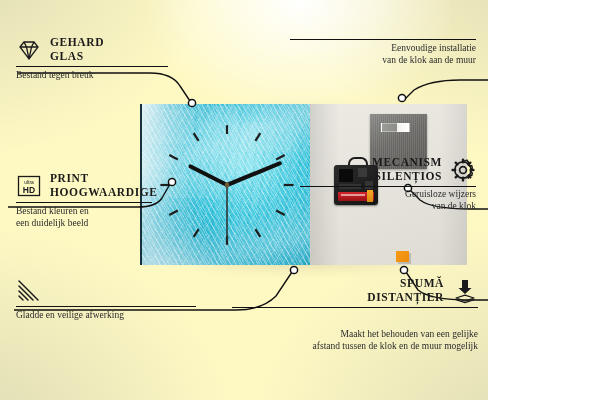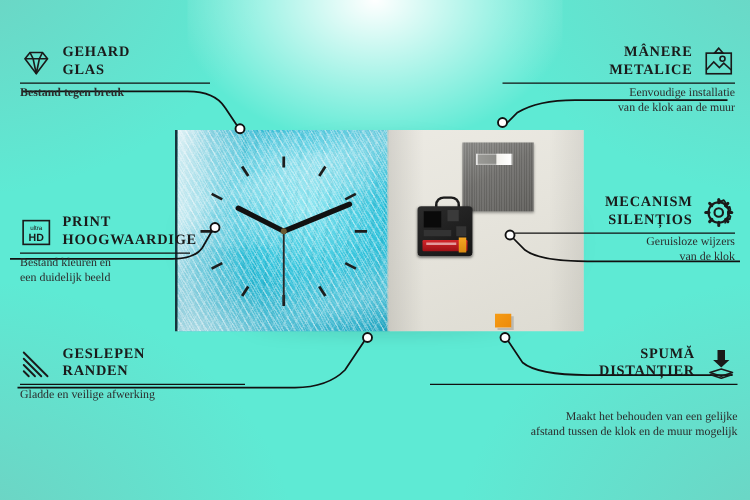--- a/index.html
+++ b/index.html
@@ -1,21 +1,21 @@
 <!DOCTYPE html>
 <html><head>
 <meta charset="utf-8">
 <style>
   html,body{margin:0;padding:0;}
   body{
     width:600px;height:400px;overflow:hidden;
     font-family:"Liberation Serif", serif;
     background:#ffffff;
   }
-  #stage{position:relative;width:600px;height:400px;overflow:hidden;background:#5eead4;}
+  #stage{position:relative;width:488px;height:400px;overflow:hidden;background:#fef9c3;}
 
   
   .vign{position:absolute;pointer-events:none;}
   .v-tl{left:-40px;top:-40px;width:260px;height:200px;
         background:radial-gradient(ellipse at 0% 0%, rgba(150,150,150,.30), rgba(255,255,255,0) 70%);}
   .v-tr{right:-40px;top:-40px;width:260px;height:200px;
         background:radial-gradient(ellipse at 100% 0%, rgba(150,150,150,.28), rgba(255,255,255,0) 70%);}
   .v-bl{left:-40px;bottom:-40px;width:280px;height:220px;
         background:radial-gradient(ellipse at 0% 100%, rgba(150,150,150,.32), rgba(255,255,255,0) 70%);}
   .v-br{right:-40px;bottom:-40px;width:280px;height:220px;
@@ -209,21 +209,21 @@
           <path d="M4,10 L8,5 H18 L22,10 L13,22 Z"></path>
           <path d="M4,10 H22 M8,5 L10.5,10 L13,22 M18,5 L15.5,10 L13,22"></path>
         </svg>
       </span>
       <span>
         <div class="c-title">GEHARD</div>
         <div class="c-title">GLAS</div>
       </span>
     </div>
     <div class="c-rule" style="margin-top:3px;width:152px;"></div>
-    <div class="c-sub" style="margin-top:3px;font-weight:bold;">Bestand tegen breuk</div>
+    <div class="c-sub" style="margin-top:3px;">Bestand tegen breuk</div>
   </div>
 
   <div class="callout left" style="left:16px;top:172px;width:190px;">
     <div class="row">
       <span class="icon-box">
         <svg viewBox="0 0 26 26" width="26" height="26">
           <rect x="2.5" y="3.5" width="21" height="19" fill="none" stroke="#1a1a1a" stroke-width="1.3"></rect>
           <text x="13" y="11" font-family="Liberation Sans, sans-serif" font-size="5" text-anchor="middle" fill="#1a1a1a">ultra</text>
           <text x="13" y="19.5" font-family="Liberation Sans, sans-serif" font-size="8.5" font-weight="bold" text-anchor="middle" fill="#1a1a1a">HD</text>
         </svg>
@@ -241,44 +241,26 @@
   <div class="callout left" style="left:16px;top:277px;width:200px;">
     <div class="row">
       <span class="icon-box">
         <svg viewBox="0 0 26 26" width="26" height="26" stroke="#1a1a1a" stroke-width="1.5" stroke-linecap="round">
           <line x1="3" y1="4" x2="22" y2="23"></line>
           <line x1="3" y1="9" x2="17" y2="23"></line>
           <line x1="3" y1="14" x2="12" y2="23"></line>
           <line x1="3" y1="19" x2="7" y2="23"></line>
         </svg>
       </span>
-      <span>
-        <div class="c-title">GESLEPEN</div>
-        <div class="c-title">RANDEN</div>
-      </span>
     </div>
     <div class="c-rule" style="margin-top:3px;width:180px;"></div>
     <div class="c-sub" style="margin-top:3px;">Gladde en veilige afwerking</div>
   </div>
 
   <div class="callout right" style="right:12px;top:36px;width:200px;">
-    <div class="row right">
-      <span>
-        <div class="c-title">MÂNERE</div>
-        <div class="c-title">METALICE</div>
-      </span>
-      <span class="icon-box">
-        <svg viewBox="0 0 26 26" width="26" height="26" fill="none" stroke="#1a1a1a" stroke-width="1.3">
-          <path d="M13,1.5 L9.5,5.5 H16.5 Z"></path>
-          <rect x="3" y="5.5" width="20" height="16.5"></rect>
-          <path d="M3,19 L9,12.5 L13.5,17 L17,13.5 L23,19"></path>
-          <circle cx="16" cy="10" r="2"></circle>
-        </svg>
-      </span>
-    </div>
     <div class="c-rule" style="margin:3px 0 0 auto;width:186px;"></div>
     <div class="c-sub" style="margin-top:3px;">Eenvoudige installatie</div>
     <div class="c-sub">van de klok aan de muur</div>
   </div>
 
   <div class="callout right" style="right:12px;top:156px;width:190px;">
     <div class="row right">
       <span>
         <div class="c-title">MECANISM</div>
         <div class="c-title">SILENȚIOS</div>

